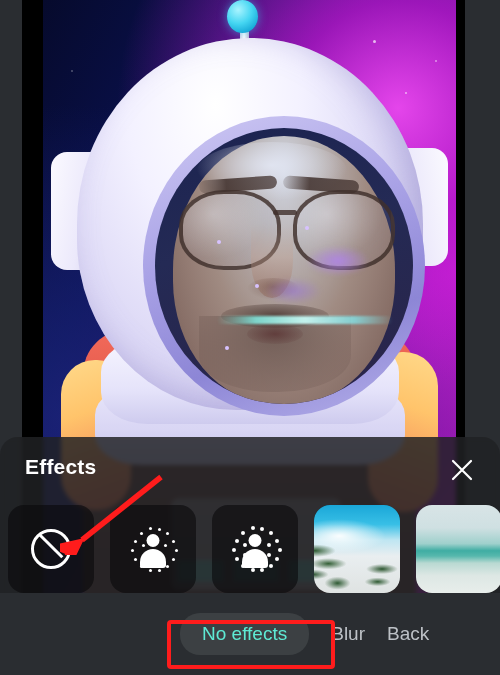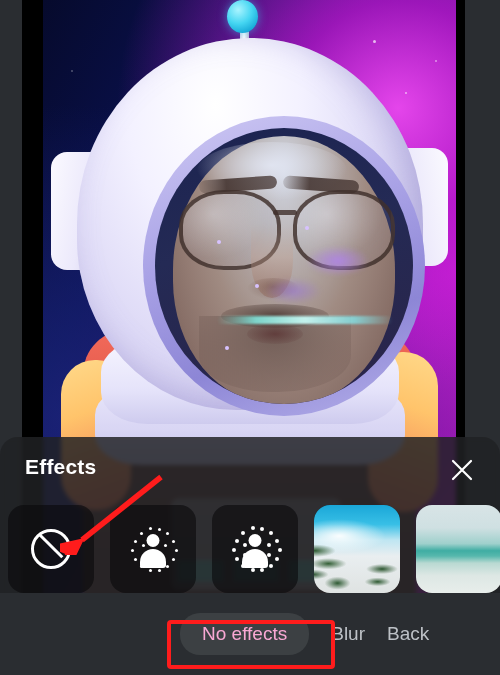--- a/index.html
+++ b/index.html
@@ -300,21 +300,21 @@
   
   .tabs {
     position:absolute; left:0; bottom:0; width:500px; height:82px;
     display:flex; align-items:center; gap:22px;
     padding-left:180px; box-sizing:border-box;
   }
   .tab {
     color:#bdc1c6; font-size:19px; white-space:nowrap; cursor:pointer;
   }
   .tab.active {
-    color:#f9a8d4;
+    color:#5eead4;
     background:#3c4043;
     padding:10px 22px;
     border-radius:20px;
   }
 
   
   .anno-box {
     position:absolute; left:167px; top:620px; width:168px; height:49px;
     border:4px solid #ff1c1c; border-radius:4px;
     box-sizing:border-box; pointer-events:none;

